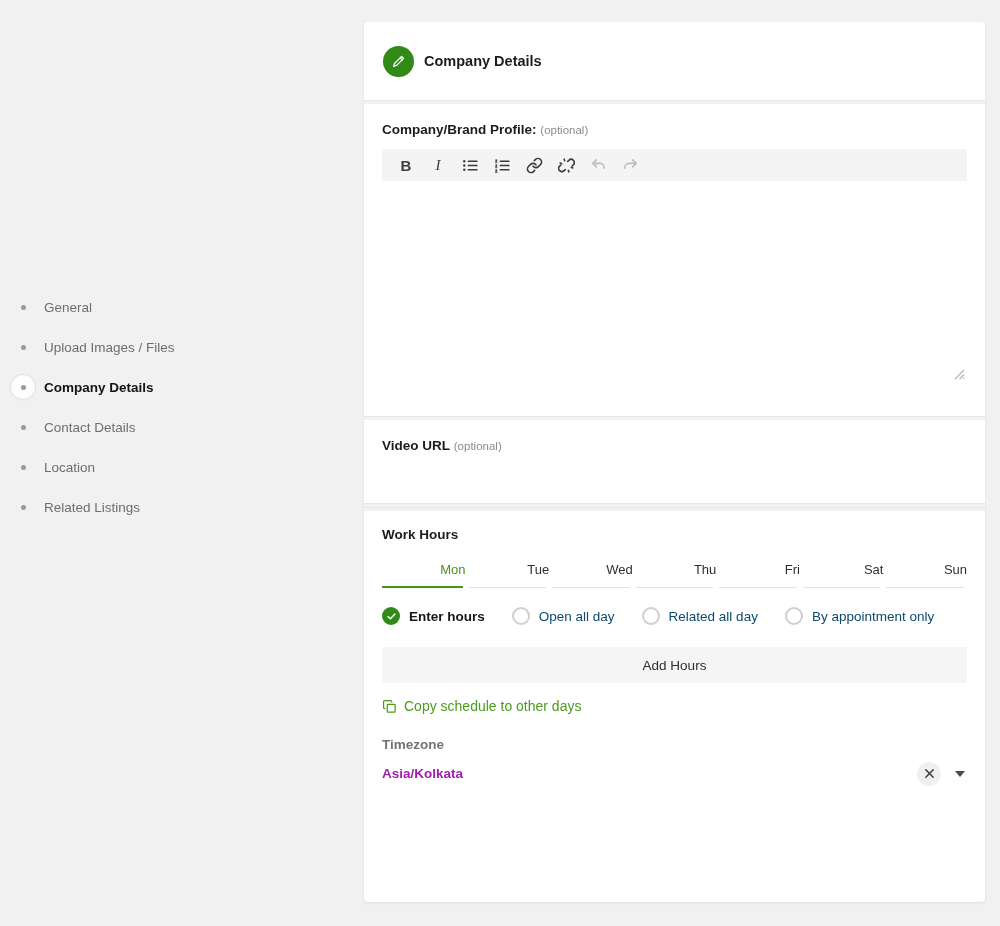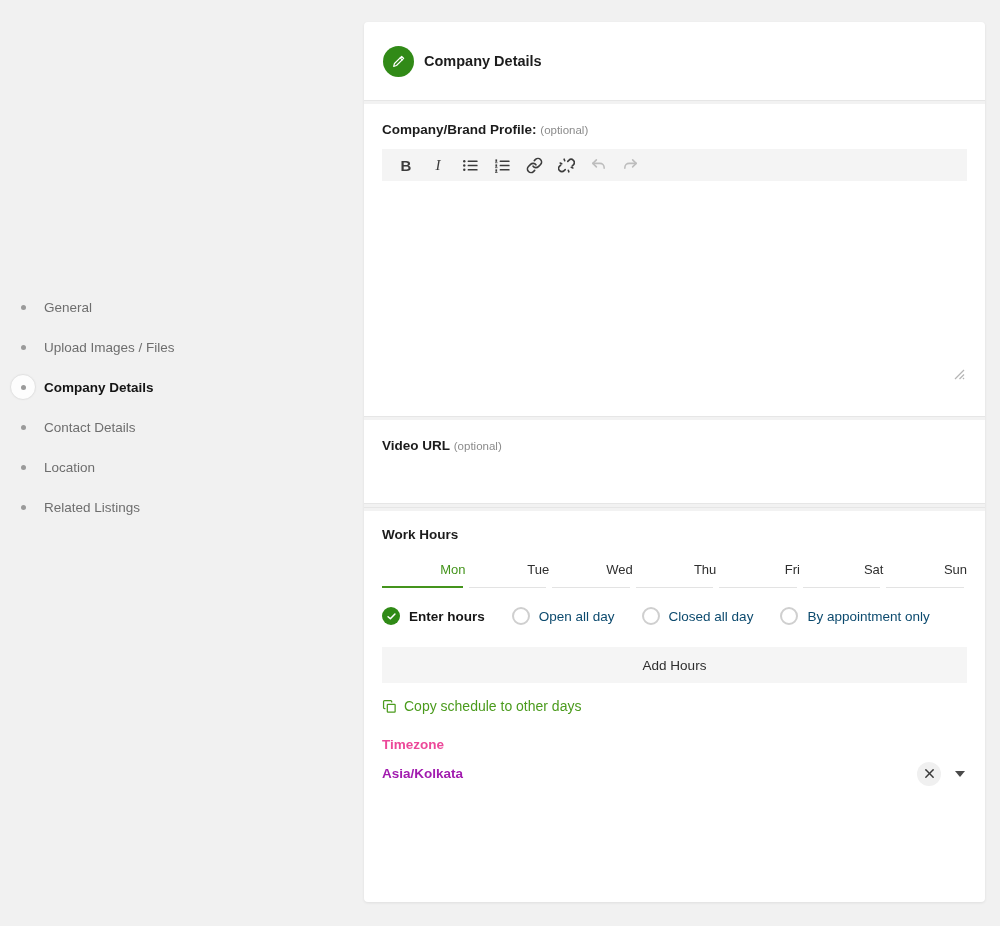--- a/index.html
+++ b/index.html
@@ -72,21 +72,21 @@
   .mode-opt.selected .radio { border:none; background:#2f8a16; }
   .mode-label { font-size:13.5px; color:#0c4a6e; }
   .mode-opt.selected .mode-label { font-weight:bold; color:#161616; }
 
   .add-hours { margin-top:22px; height:36px; }
 
   .copy-link { display:inline-flex; align-items:center; margin-top:15px; color:#4b9b1d; font-size:14px;
                cursor:pointer; gap:7px; }
   .copy-link svg { color:#4b9b1d; }
 
-  .tz-label { margin-top:19px; font-size:13.5px; font-weight:bold; color:#ec4899; }
+  .tz-label { margin-top:19px; font-size:13.5px; font-weight:bold; color:#737373; }
   .tz-control { margin-top:11px; display:flex; align-items:center; height:22px; cursor:pointer; }
   .tz-value { font-size:13.5px; font-weight:bold; color:#a21caf; flex:1 1 auto; }
   .tz-clear { width:24px; height:24px; border-radius:50%; background:#f0f0f0; border:none; cursor:pointer;
               display:flex; align-items:center; justify-content:center; margin-right:14px; }
   .caret { width:0; height:0; border-left:5px solid transparent; border-right:5px solid transparent;
            border-top:6px solid #4a4a4a; margin-right:2px; cursor:pointer; }
 </style>
 </head>
 <body>
 
@@ -258,21 +258,21 @@
               </svg>
           </span>
           <span class="mode-label">Enter hours</span>
         </label>
         <label class="mode-opt">
           <span class="radio"></span>
           <span class="mode-label">Open all day</span>
         </label>
         <label class="mode-opt">
           <span class="radio"></span>
-          <span class="mode-label">Closed all day</span>
+          <span class="mode-label">Related all day</span>
         </label>
         <label class="mode-opt">
           <span class="radio"></span>
           <span class="mode-label">By appointment only</span>
         </label>
       </div>
 
       <button class="gray-btn add-hours">Add Hours</button>
 
       <div>

